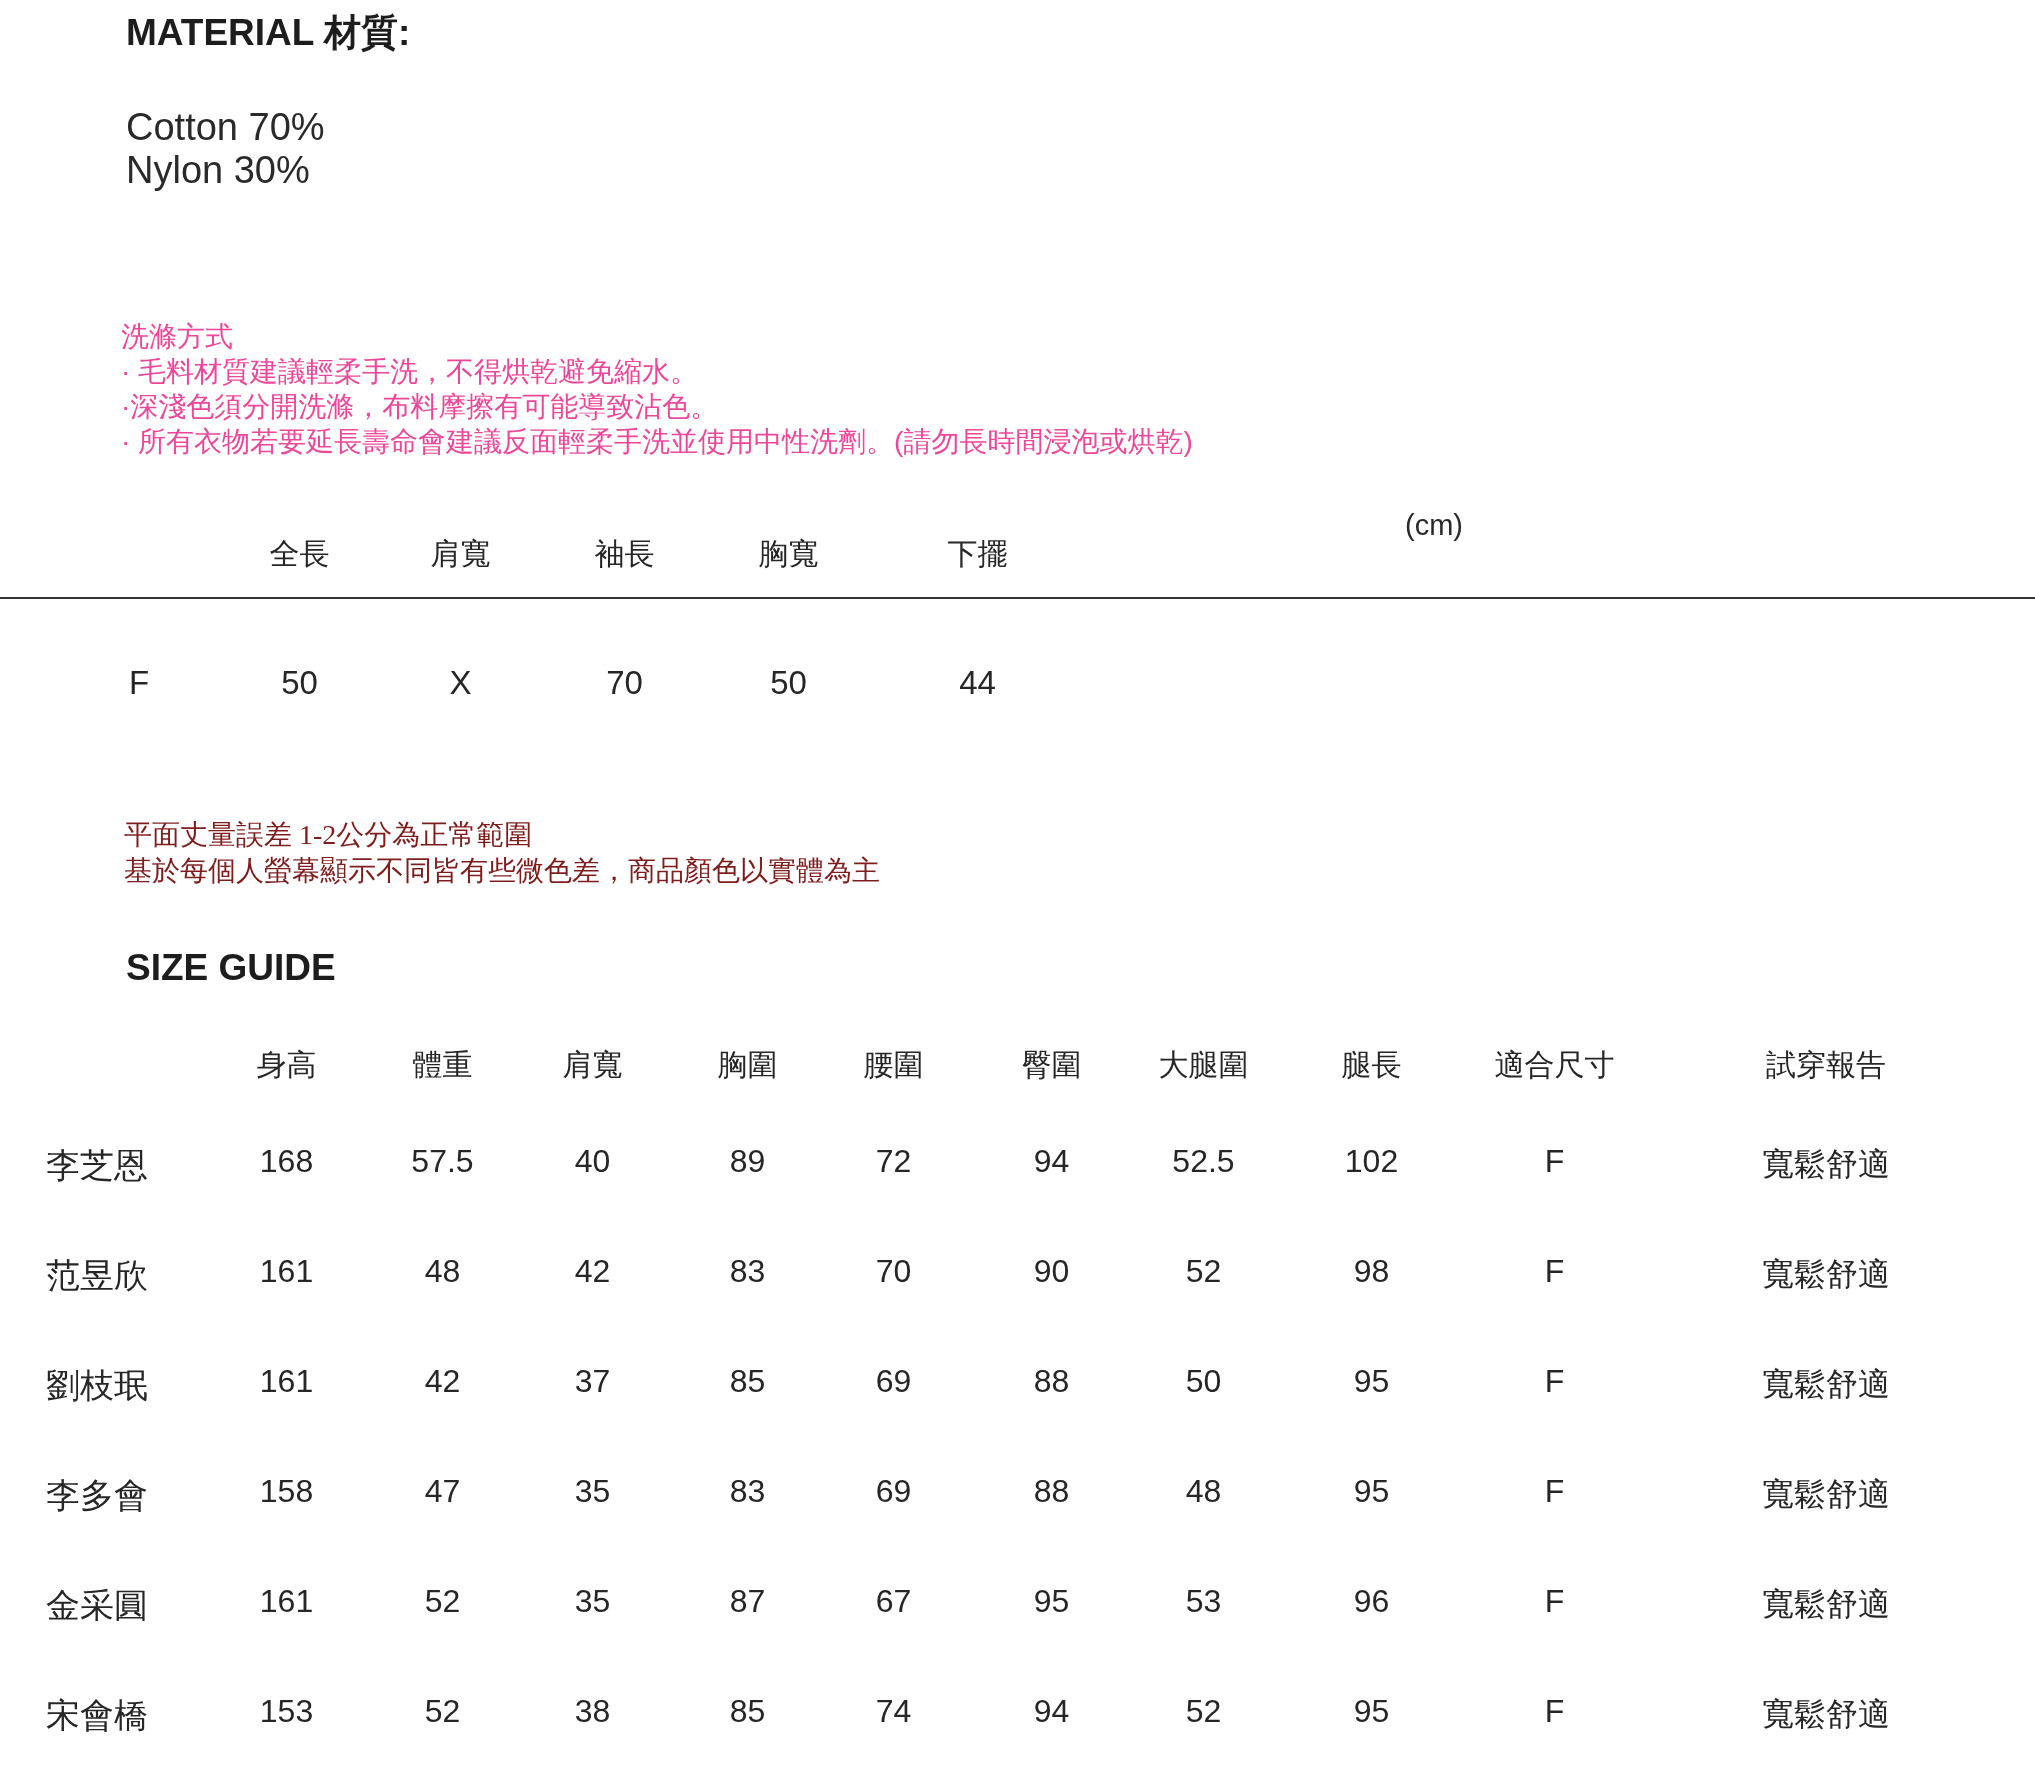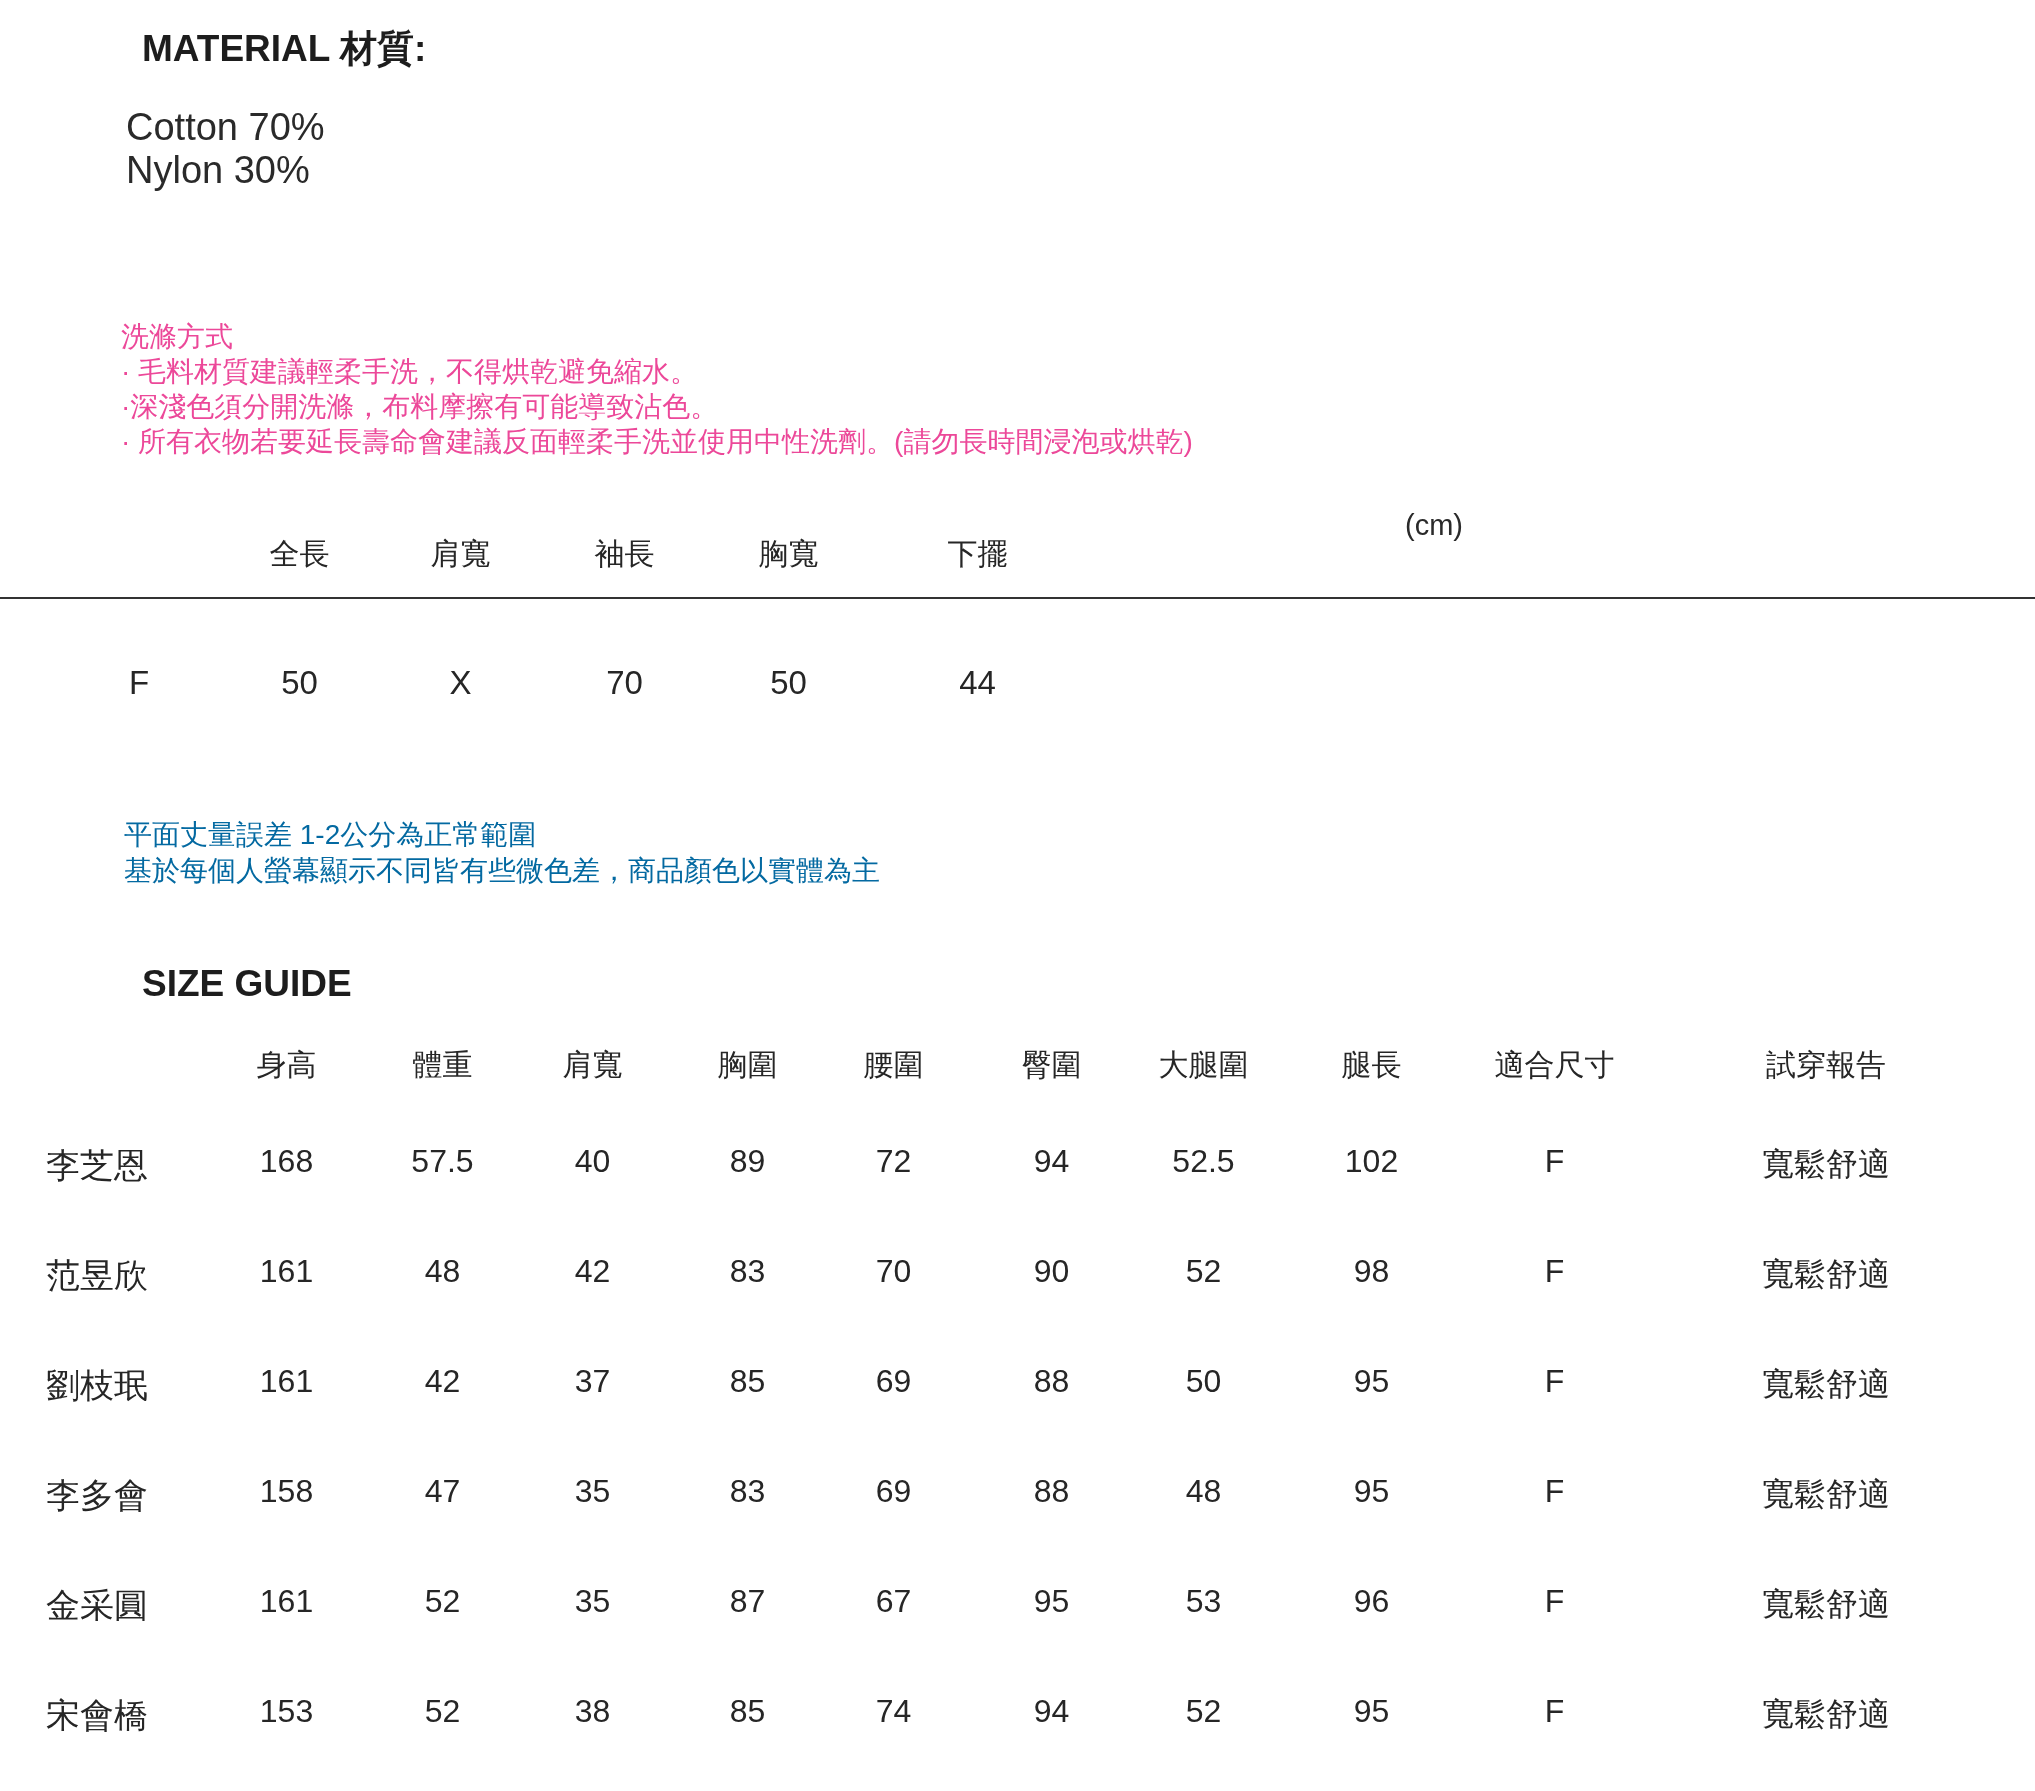--- a/index.html
+++ b/index.html
@@ -10,21 +10,21 @@
     background:#ffffff;
     font-family:"Liberation Sans","DejaVu Sans",sans-serif;
     color:#262626;
     overflow:hidden;
   }
 
   
   .h-main {
     position:absolute; left:126px;
     font-size:37px; font-weight:700; color:#1d1d1d;
-    letter-spacing:0px; margin:16px;
+    letter-spacing:0px; margin:0;
   }
   #material-heading { top:8.1px; }
   #sizeguide-heading { top:947px; }
 
   
   .composition { position:absolute; left:126px; top:106px; font-size:38px; line-height:43px; color:#2a2a2a; }
 
   
   .care { position:absolute; left:121px; top:319px; font-size:28px; line-height:35px; color:#ec4899; }
 
@@ -39,21 +39,21 @@
   .m-size  { left:129px; width:49px; text-align:left !important; }
   .m-c1 { left:218px;  width:163px; }
   .m-c2 { left:379px;  width:163px; }
   .m-c3 { left:543px;  width:163px; }
   .m-c4 { left:707px;  width:163px; }
   .m-c5 { left:896px; width:163px; }
 
   .rule { position:absolute; left:0; top:597px; width:2036px; height:2.4px; background:#323232; }
 
   
-  .notes { position:absolute; left:124px; top:817px; font-size:28px; line-height:36px; color:#0369a1; }
+  .notes { position:absolute; left:124px; top:817px; font-size:28px; line-height:36px; color:#7f1d1d;font-family:Liberation Serif, serif; }
 
   
   .sg-row { position:absolute; left:0; width:2036px; height:0; font-size:32px; color:#262626; }
   .sg-row span { position:absolute; top:0; text-align:center; }
   #sg-header { top:1045px; font-size:30px; }
   .sg-r1 { top:1143px; } .sg-r2 { top:1253px; } .sg-r3 { top:1363px; }
   .sg-r4 { top:1473px; } .sg-r5 { top:1583px; } .sg-r6 { top:1693px; }
   .sg-name { left:46px; width:187px; text-align:left !important; font-size:34px; }
   .sg-c1 { left:197px;  width:179px; }
   .sg-c2 { left:353px;  width:179px; }

